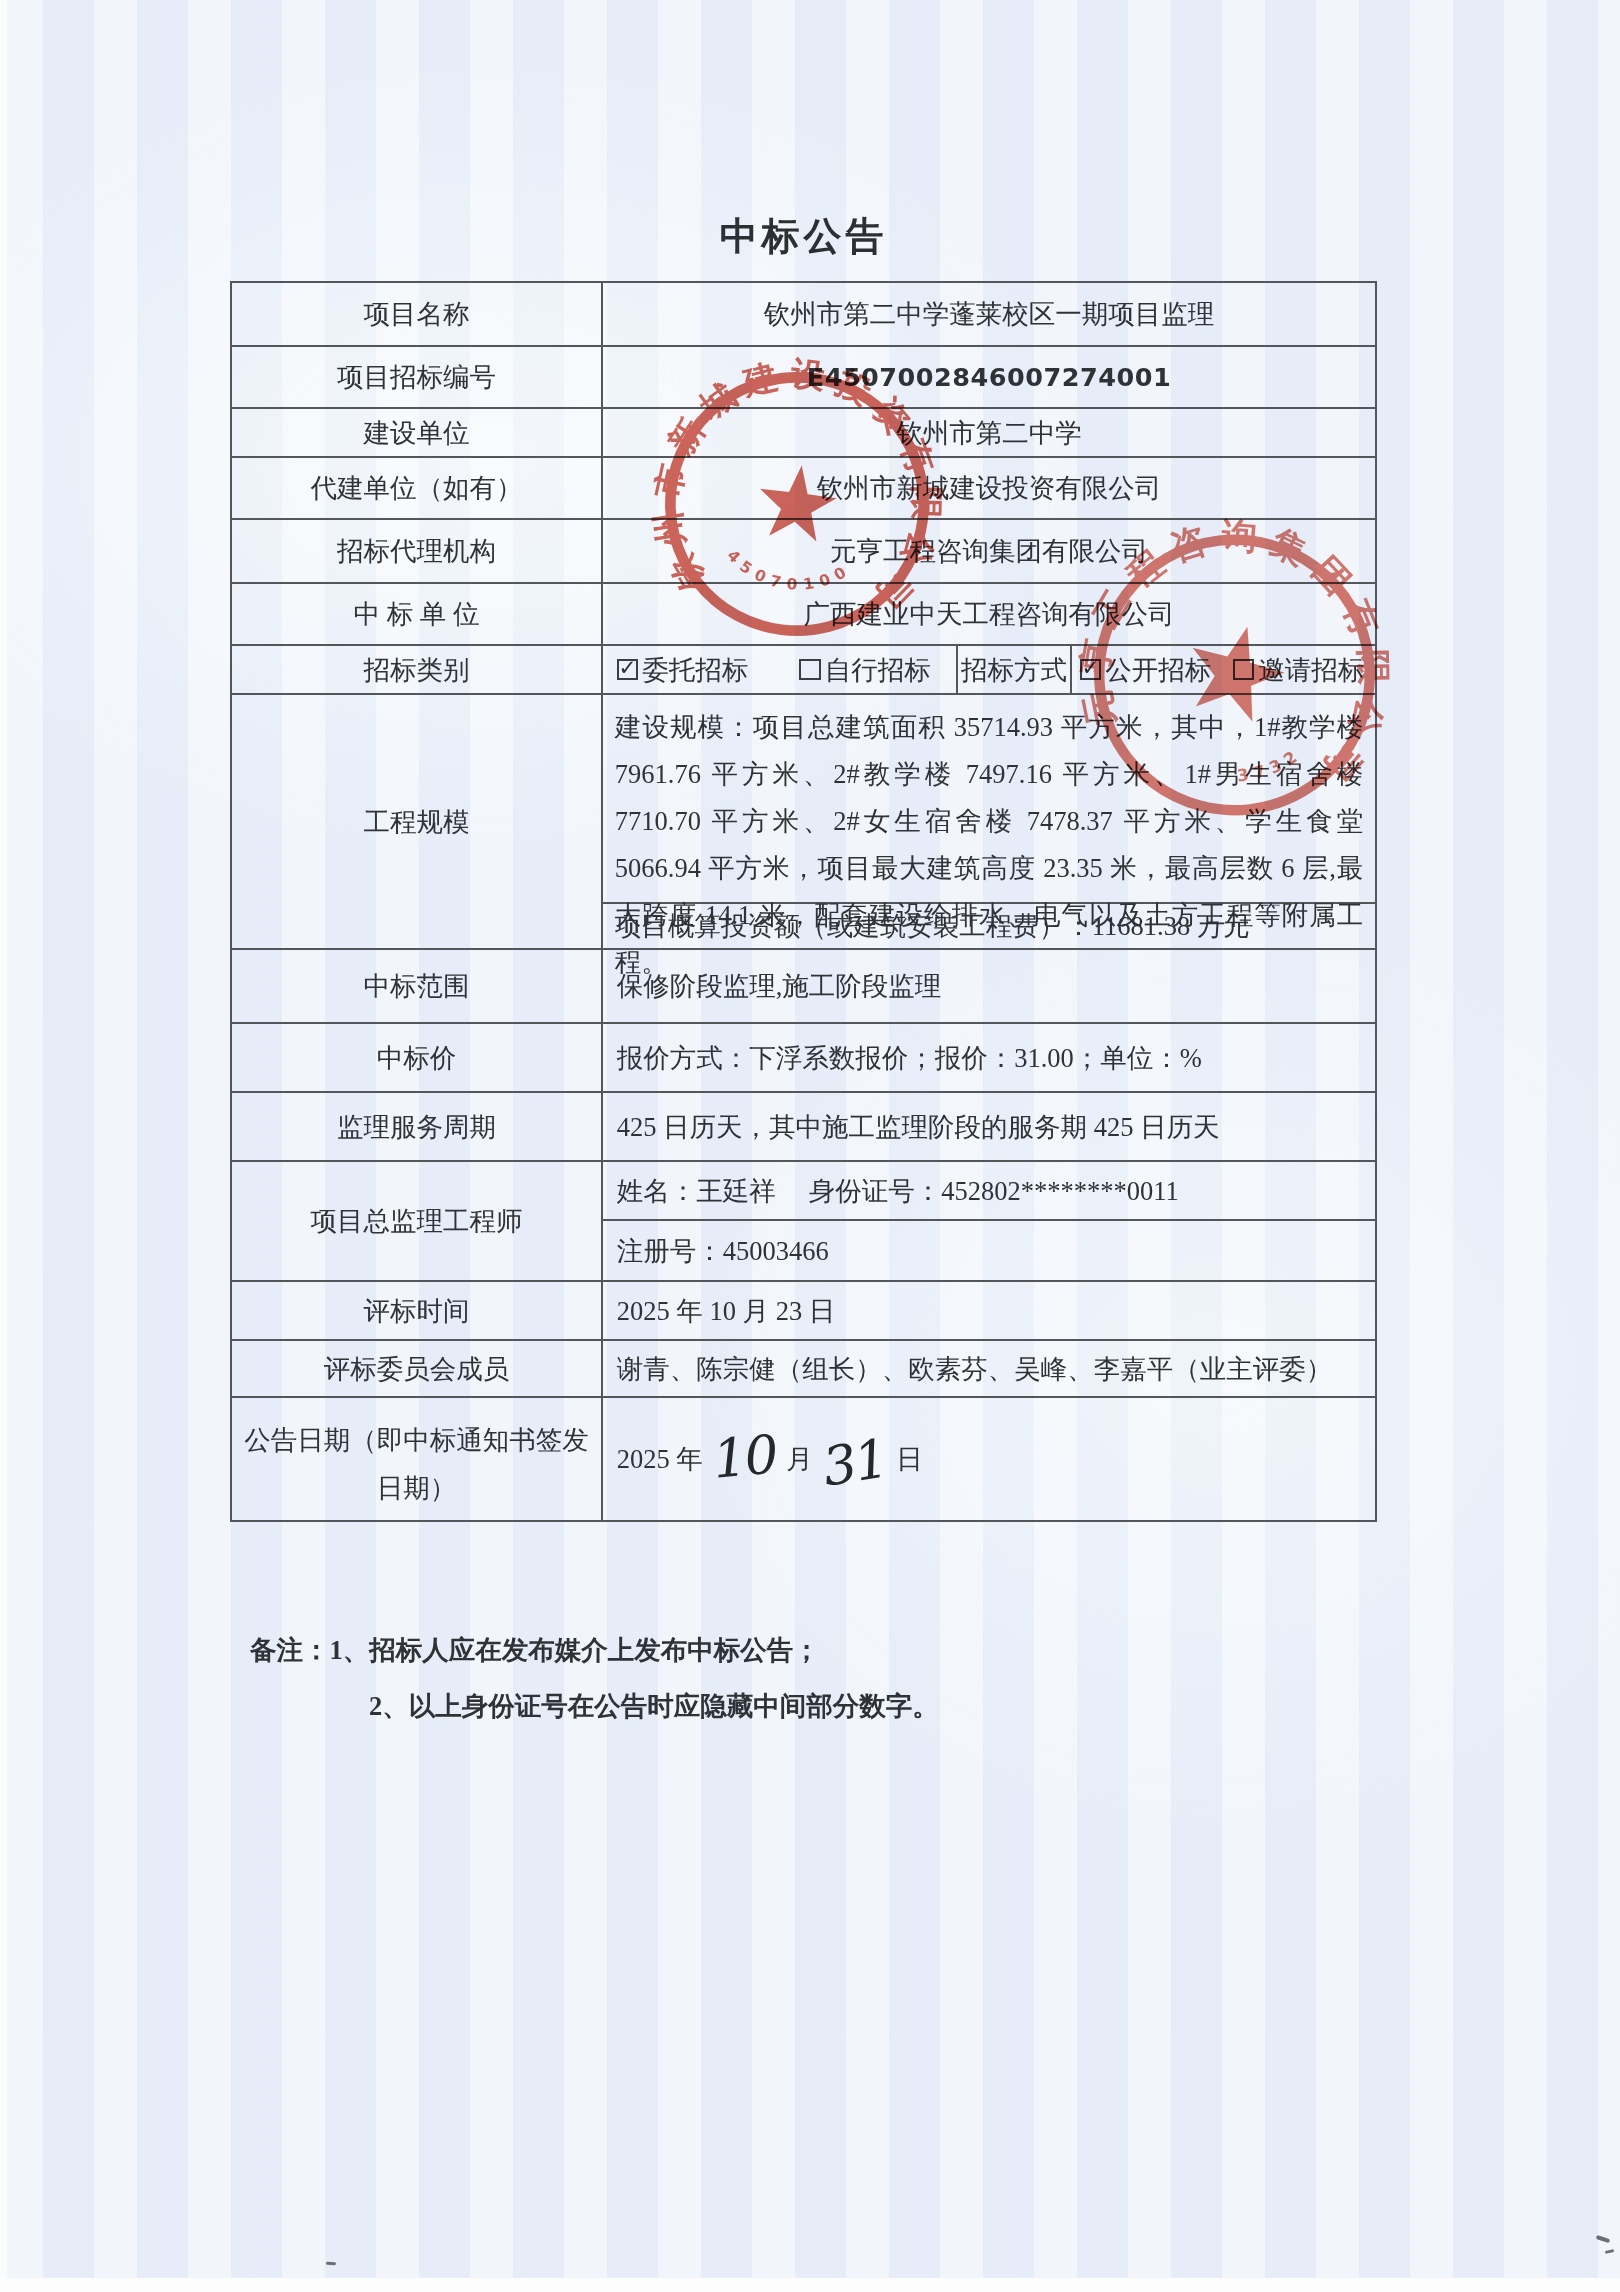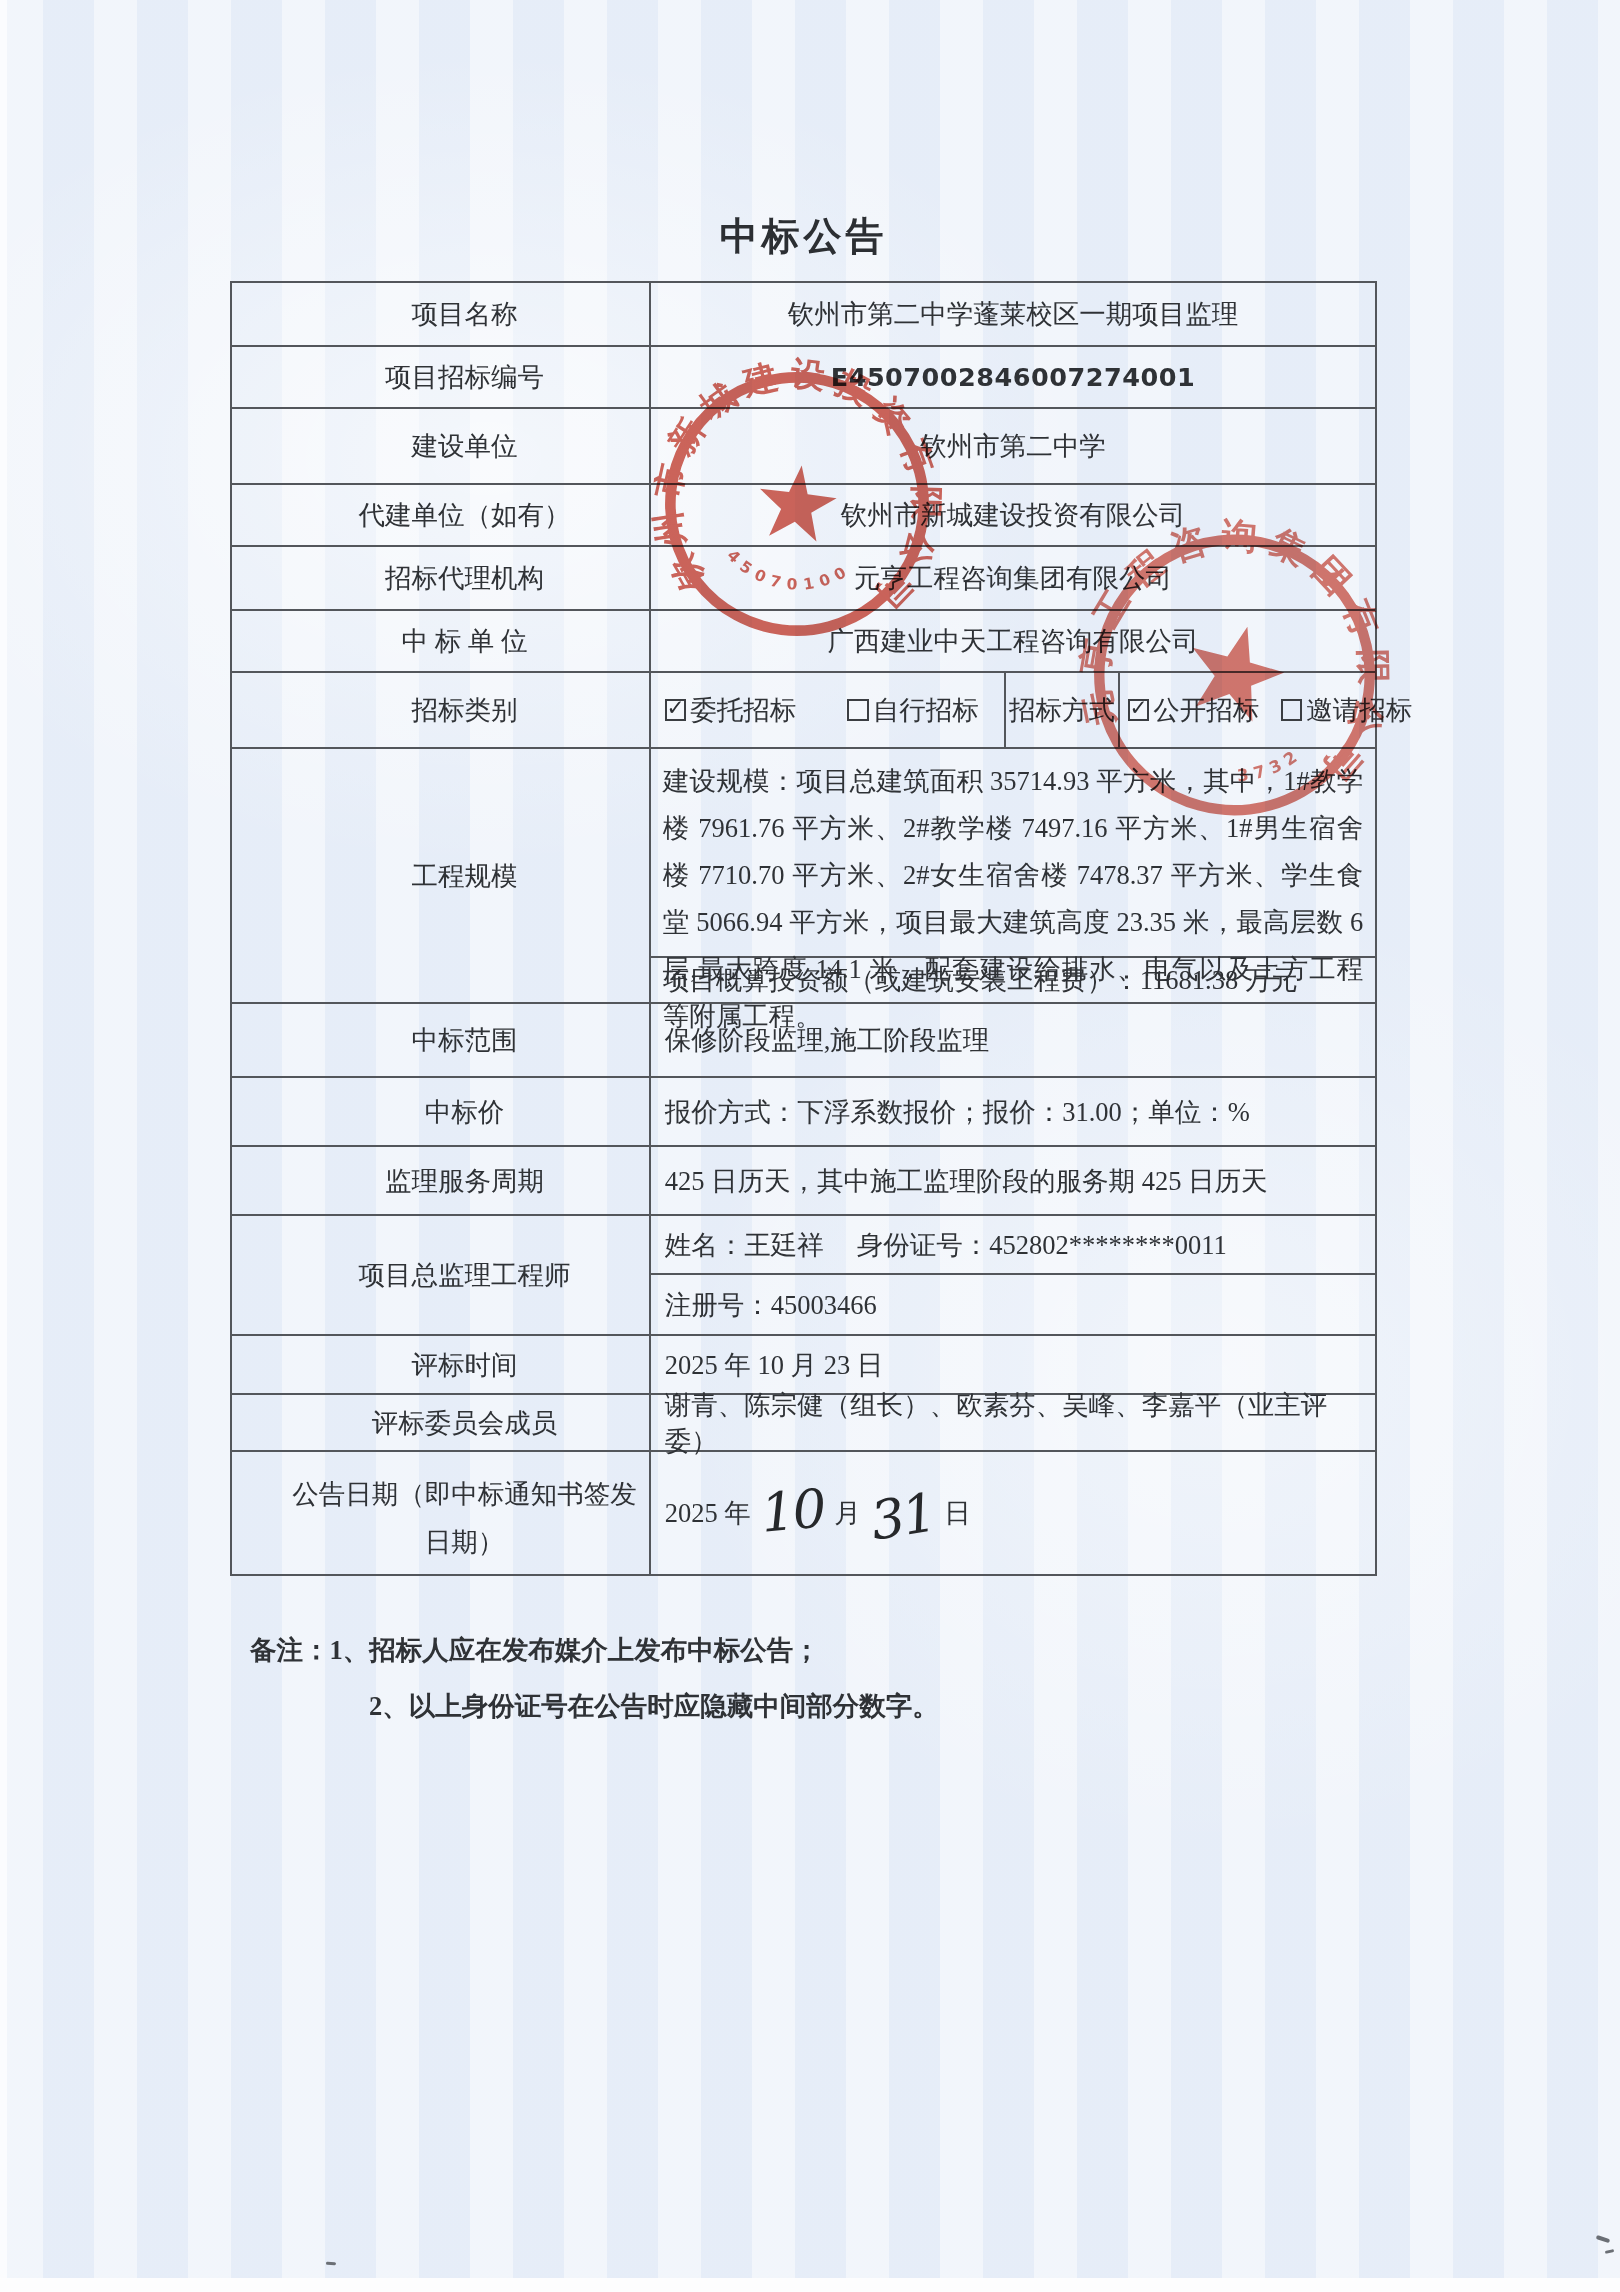--- a/index.html
+++ b/index.html
@@ -29,25 +29,24 @@
     position:absolute;left:230px;top:281px;width:1147px;
     border:2px solid #53565b;box-sizing:border-box;
     font-size:26.5px;
   }
   .tr{display:flex;border-top:2px solid #53565b;box-sizing:border-box;}
   .tr:first-child{border-top:none;}
   .td-label{
     width:371px;flex:0 0 371px;border-right:2px solid #53565b;box-sizing:border-box;
     display:flex;align-items:center;justify-content:center;text-align:center;
     padding:0 9.8px;
-    margin-left:48px;
   }
   .td-value{flex:1;display:flex;align-items:center;justify-content:center;box-sizing:border-box;}
   .td-value.left{justify-content:flex-start;padding-left:13.7px;padding-right:9.8px;}
-  .h63{height:62px}.h64{height:76px}.h65{height:64px}.h75{height:74px}
+  .h63{height:62px}.h64{height:49px}.h65{height:64px}.h75{height:74px}
   .h70{height:69px}.h60{height:59px}.h58{height:57px}
   .sans-num{font-family:"DejaVu Sans","Liberation Sans",sans-serif;font-weight:600;font-size:25.5px;letter-spacing:0.5px;}
 
   
   .cat-checks{width:355px;flex:0 0 355px;border-right:2px solid #53565b;box-sizing:border-box;
     display:flex;align-items:center;gap:51px;padding-left:13.7px;}
   .cat-method{width:114px;flex:0 0 114px;border-right:2px solid #53565b;box-sizing:border-box;
     display:flex;align-items:center;justify-content:center;text-align:center;}
   .cat-public{flex:1;display:flex;align-items:center;gap:21.6px;padding-left:7.8px;box-sizing:border-box;}
   .check-item{display:flex;align-items:center;gap:3.9px;white-space:nowrap;}

